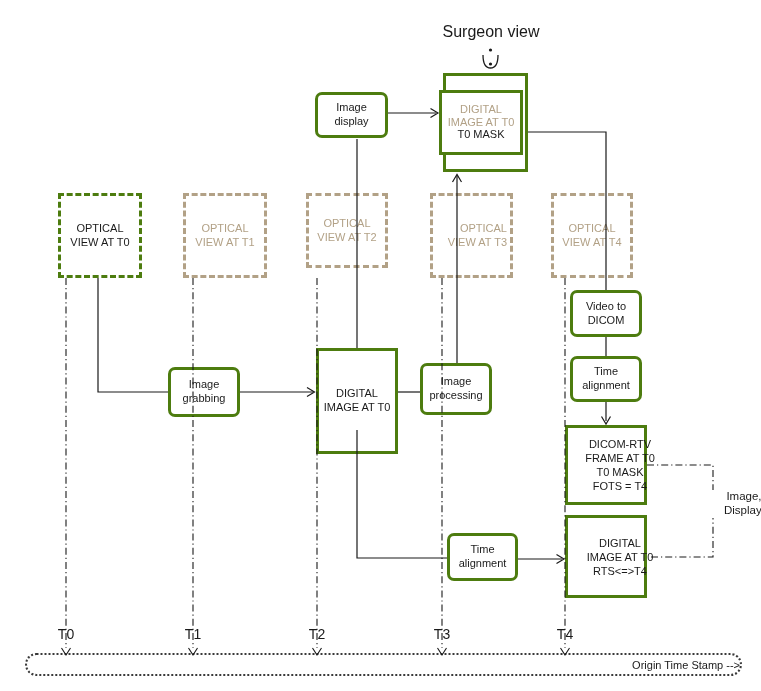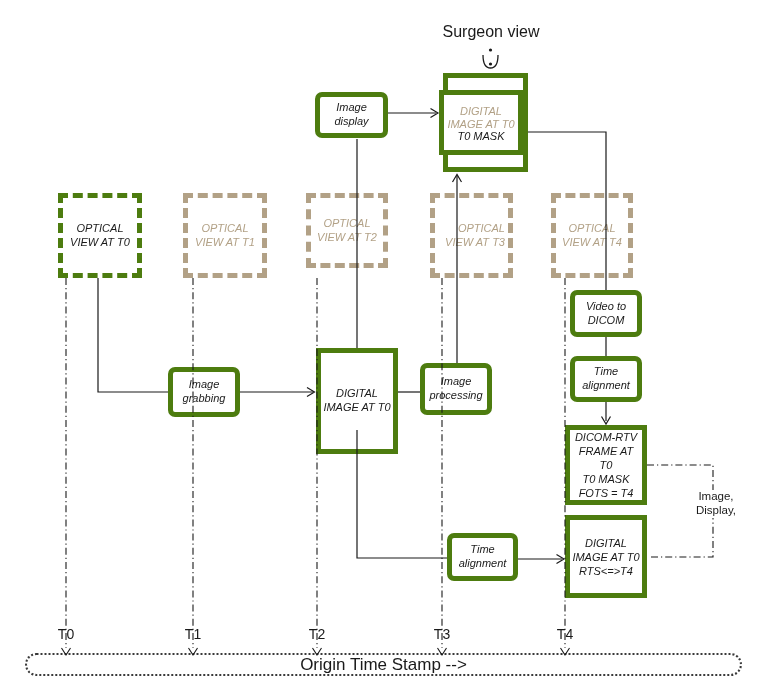--- a/index.html
+++ b/index.html
@@ -3,36 +3,36 @@
 <meta charset="utf-8">
 <style>
   html,body{margin:0;padding:0;}
   body{
     width:761px;height:691px;position:relative;background:#ffffff;
     font-family:"Liberation Sans","DejaVu Sans",sans-serif;color:#1a1a1a;
     overflow:hidden;
   }
   .box{
     position:absolute;box-sizing:border-box;background:#fff;
-    border:5px solid #4d7c0f;display:flex;flex-direction:column;
+    border:3px solid #4d7c0f;display:flex;flex-direction:column;
     align-items:center;justify-content:center;text-align:center;
-    font-size:11px;line-height:1.25;z-index:1;font-style:italic;
+    font-size:11px;line-height:1.25;z-index:1;
   }
   .rounded{border-radius:7px;}
   .dashed{border-style:dashed;}
   .tanbox{border-color:#b2a186;color:#b2a186;}
   .plain{background:#fff;}
   .lbl{position:absolute;z-index:3;text-align:center;font-size:14px;line-height:1.2;}
-  .stack-line{display:block;width:100%;}
+  .stack-line{display:block;width:100%;margin-left:28px;}
   #connectors{position:absolute;left:0;top:0;z-index:2;pointer-events:none;}
   #osband{
     position:absolute;left:25px;top:653px;width:717px;height:23px;
     box-sizing:border-box;border:2px dotted #3a3a3a;border-radius:12px;
-    display:flex;align-items:center;justify-content:center;
-    font-size:17px;z-index:1;background:#fff0;
+    display:flex;align-items:center;justify-content:flex-end;
+    font-size:11px;z-index:1;background:#fff0;
   }
   .mask-text{position:absolute;width:100%;text-align:center;font-size:11px;line-height:13px;}
 </style>
 </head>
 <body>
 
 <div class="lbl" style="left:431px;top:22px;width:120px;font-size:16px;">Surgeon view</div>
 
 <div class="box plain" style="left:443px;top:73px;width:85px;height:99px;"></div>
 <div class="box plain" style="left:439px;top:90px;width:84px;height:65px;">

